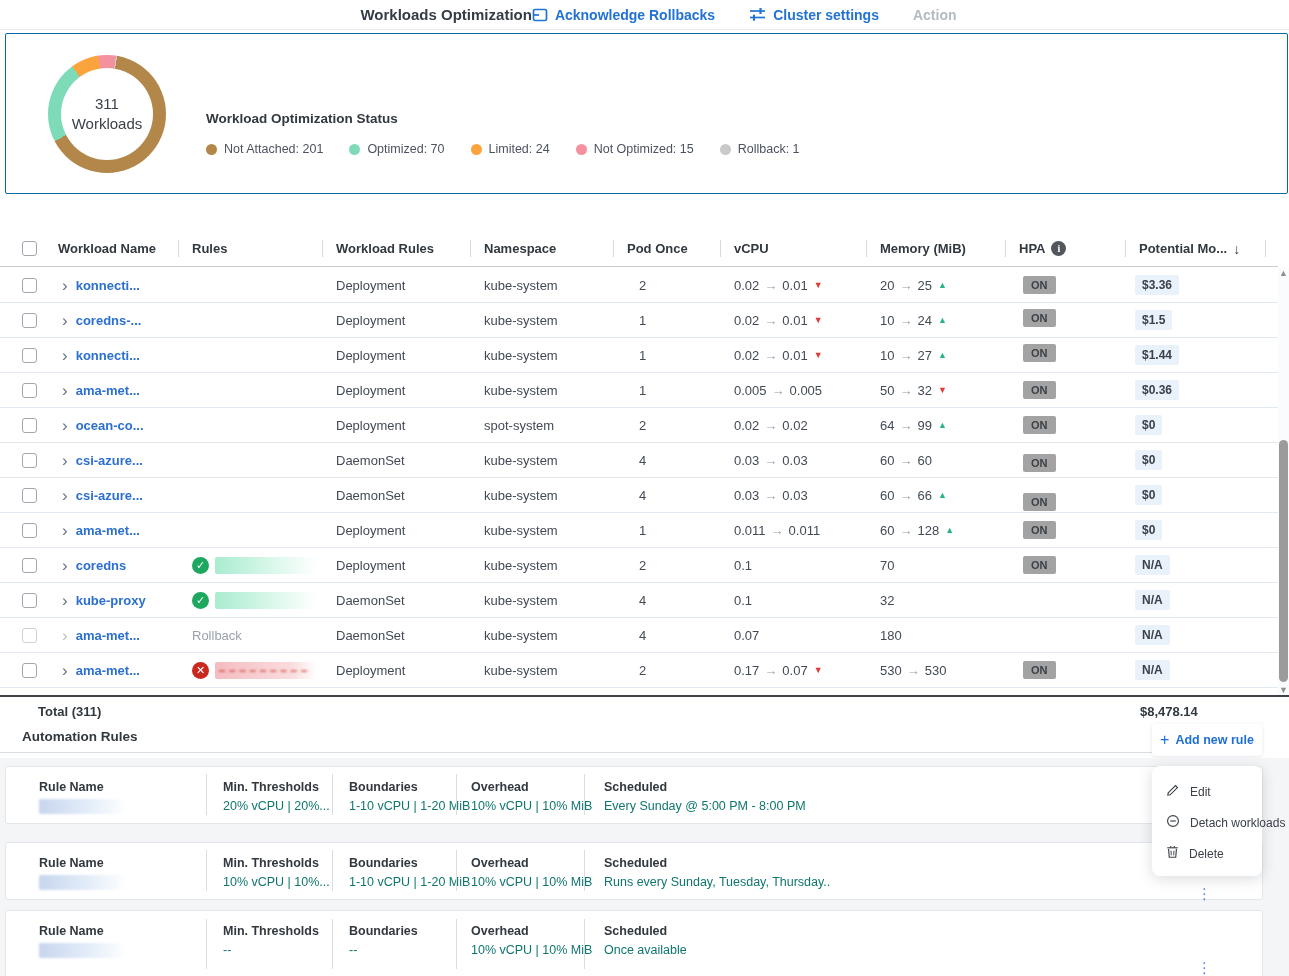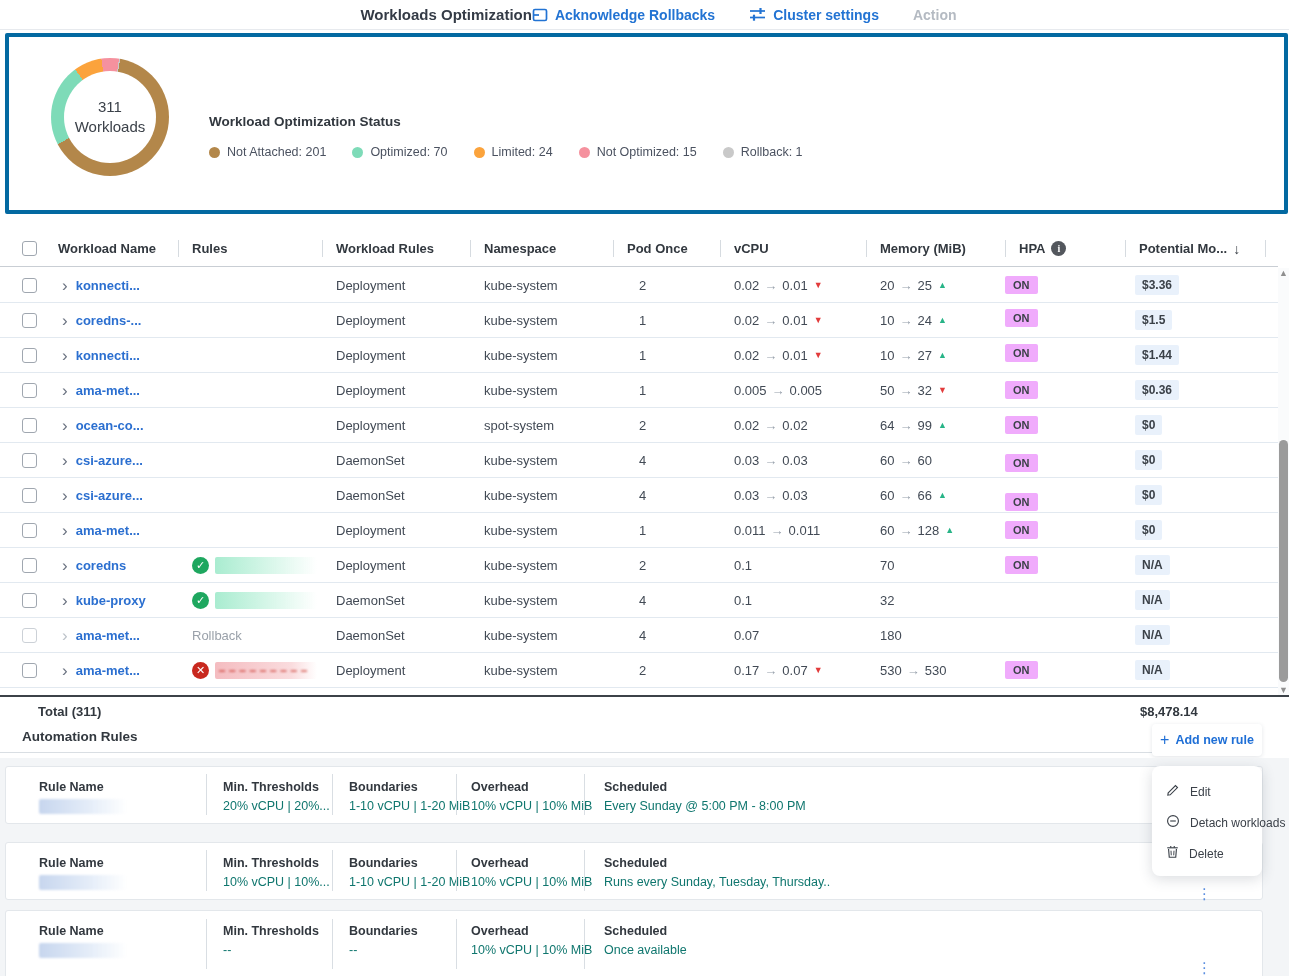--- a/index.html
+++ b/index.html
@@ -11,22 +11,22 @@
   }
   
   .topbar { position:absolute; top:0; left:0; width:1289px; height:30px; background:#fff;
             border-bottom:1px solid #e7eaee; display:flex; align-items:center; justify-content:center; }
   .page-title { font-size:15px; font-weight:700; color:#343b46; padding-left:10px; }
   .top-actions { display:flex; align-items:center; gap:34px; padding-right:0; white-space:nowrap; }
   .top-link { display:flex; align-items:center; gap:7px; color:#2273d3; font-weight:600; font-size:14px; cursor:pointer; }
   .top-link svg { display:block; }
   .top-link.disabled { color:#b4bac2; margin-right:-18px; }
   
-  .summary-card { position:absolute; top:33px; left:5px; width:1283px; height:181px; background:#fff;
-                  border:4px solid #0369a1; border-radius:2px; }
+  .summary-card { position:absolute; top:33px; left:5px; width:1283px; height:161px; background:#fff;
+                  border:1px solid #0369a1; border-radius:2px; }
   .donut { position:absolute; left:42px; top:21px; width:118px; height:118px; border-radius:50%; }
   .donut::after { content:""; position:absolute; inset:13px; background:#fff; border-radius:50%; }
   .donut-center { position:absolute; left:42px; top:21px; width:118px; height:118px; display:flex; flex-direction:column;
                   align-items:center; justify-content:center; z-index:2; font-size:15px; color:#3b4149; line-height:1.35; }
   .legend-block { position:absolute; left:200px; top:77px; }
   .legend-title { font-size:13.5px; font-weight:700; color:#32383f; margin-bottom:16px; }
   .legend-items { display:flex; align-items:center; gap:26px; }
   .legend-item { display:flex; align-items:center; gap:7px; font-size:12.5px; color:#4b5260; }
   .legend-dot { width:11px; height:11px; border-radius:50%; flex:0 0 auto; }
   
@@ -43,21 +43,21 @@
   .cell { font-size:13px; color:#424a55; padding-left:14px; display:flex; align-items:center; }
   .checkbox { width:15px; height:15px; border:1.6px solid #a0a7b0; border-radius:3px; background:#fff; margin-left:22px; cursor:pointer; }
   .muted .checkbox { border-color:#ccd1d7; }
   .chevron { color:#6a7280; font-size:17px; line-height:1; padding-left:18px; cursor:pointer; }
   .muted .chevron { color:#bcc2c9; }
   .wl-name { color:#2b6fd0; font-weight:600; cursor:pointer; padding-left:8px; white-space:nowrap; }
   .pod-cell { padding-left:26px; }
   .arrow { color:#97a0ab; padding:0 5px; font-size:13px; }
   .tri-up { color:#28b487; font-size:9px; padding-left:6px; }
   .tri-down { color:#e23b3b; font-size:9px; padding-left:6px; }
-  .hpa-badge { background:#f0abfc; color:#3b4148; font-weight:700; font-size:11px; padding:3px 8px; border-radius:2px; }
+  .hpa-badge { background:#a3a3a3; color:#3b4148; font-weight:700; font-size:11px; padding:3px 8px; border-radius:2px; margin-left:18px; }
   .pot-badge { background:#e9f1fb; color:#3b4148; font-weight:700; font-size:12px; padding:3px 7px; border-radius:2px; margin-left:10px; }
   .rule-ok-icon, .rule-err-icon { width:17px; height:17px; border-radius:50%; color:#fff; font-size:11px; font-weight:700;
                display:inline-flex; align-items:center; justify-content:center; flex:0 0 auto; }
   .rule-ok-icon { background:#1ea75f; }
   .rule-err-icon { background:#c8281e; }
   .pill { width:102px; height:17px; border-radius:2px; margin-left:6px; position:relative; }
   .pill.green { background:linear-gradient(90deg,#a9ecd0 0%,#d9f7ea 55%,rgba(255,255,255,0) 100%); filter:blur(0.6px); }
   .pill.red { background:linear-gradient(90deg,#f4bcc0 0%,#fadcde 75%,rgba(255,255,255,0.3) 100%); }
   .pill.red::after { content:""; position:absolute; left:4px; right:10px; top:8px; border-top:2px dashed rgba(198,40,30,.55); filter:blur(0.8px); }
   .rollback-text { color:#9aa1aa; }

